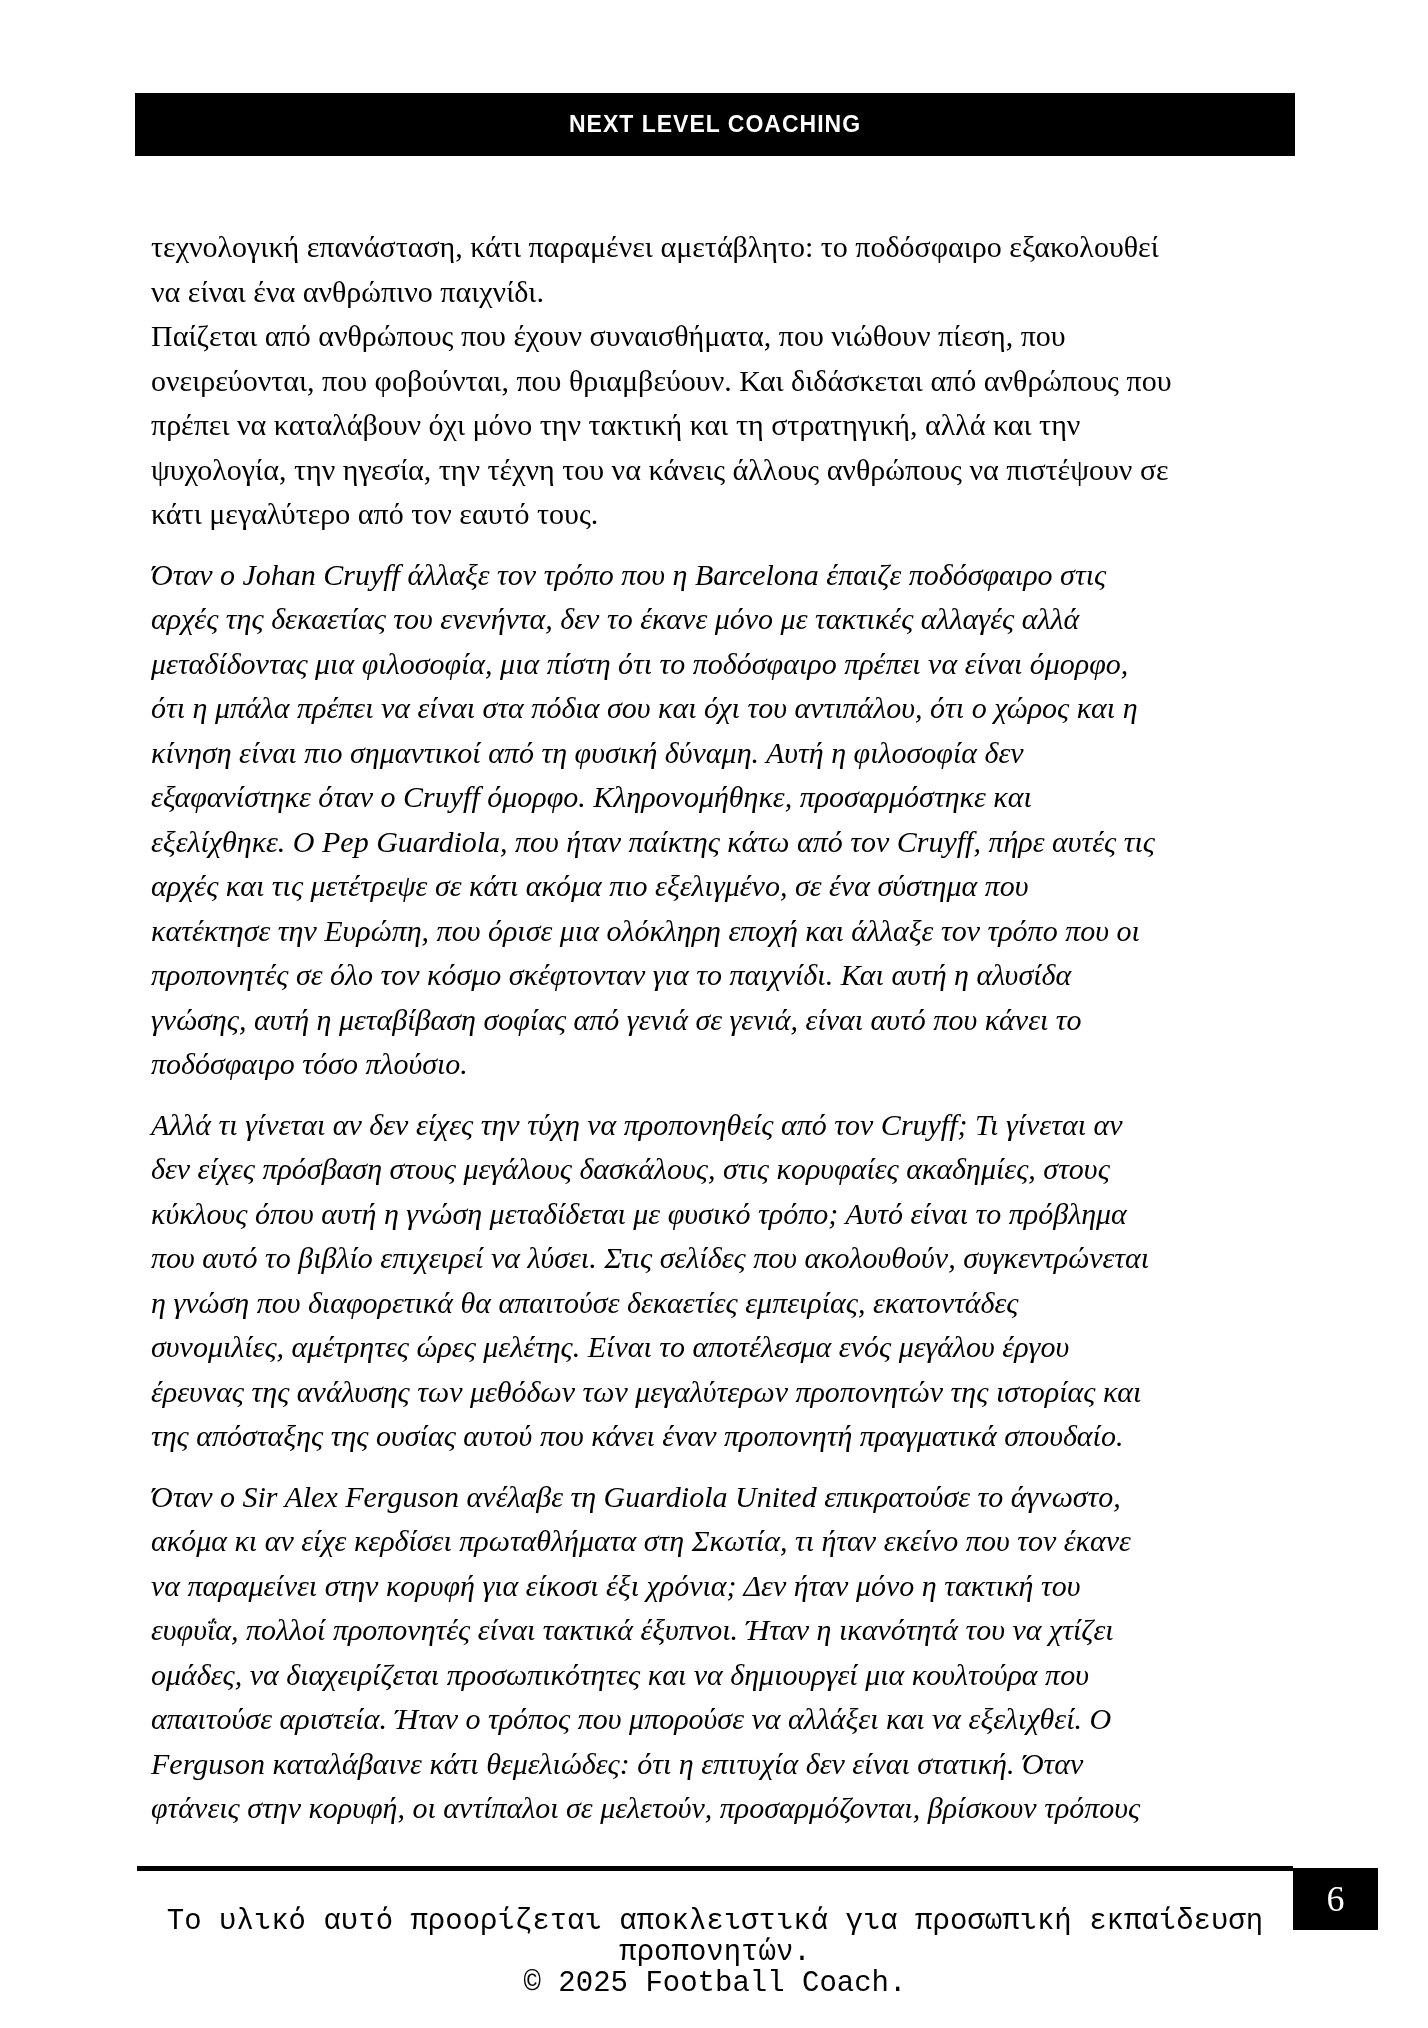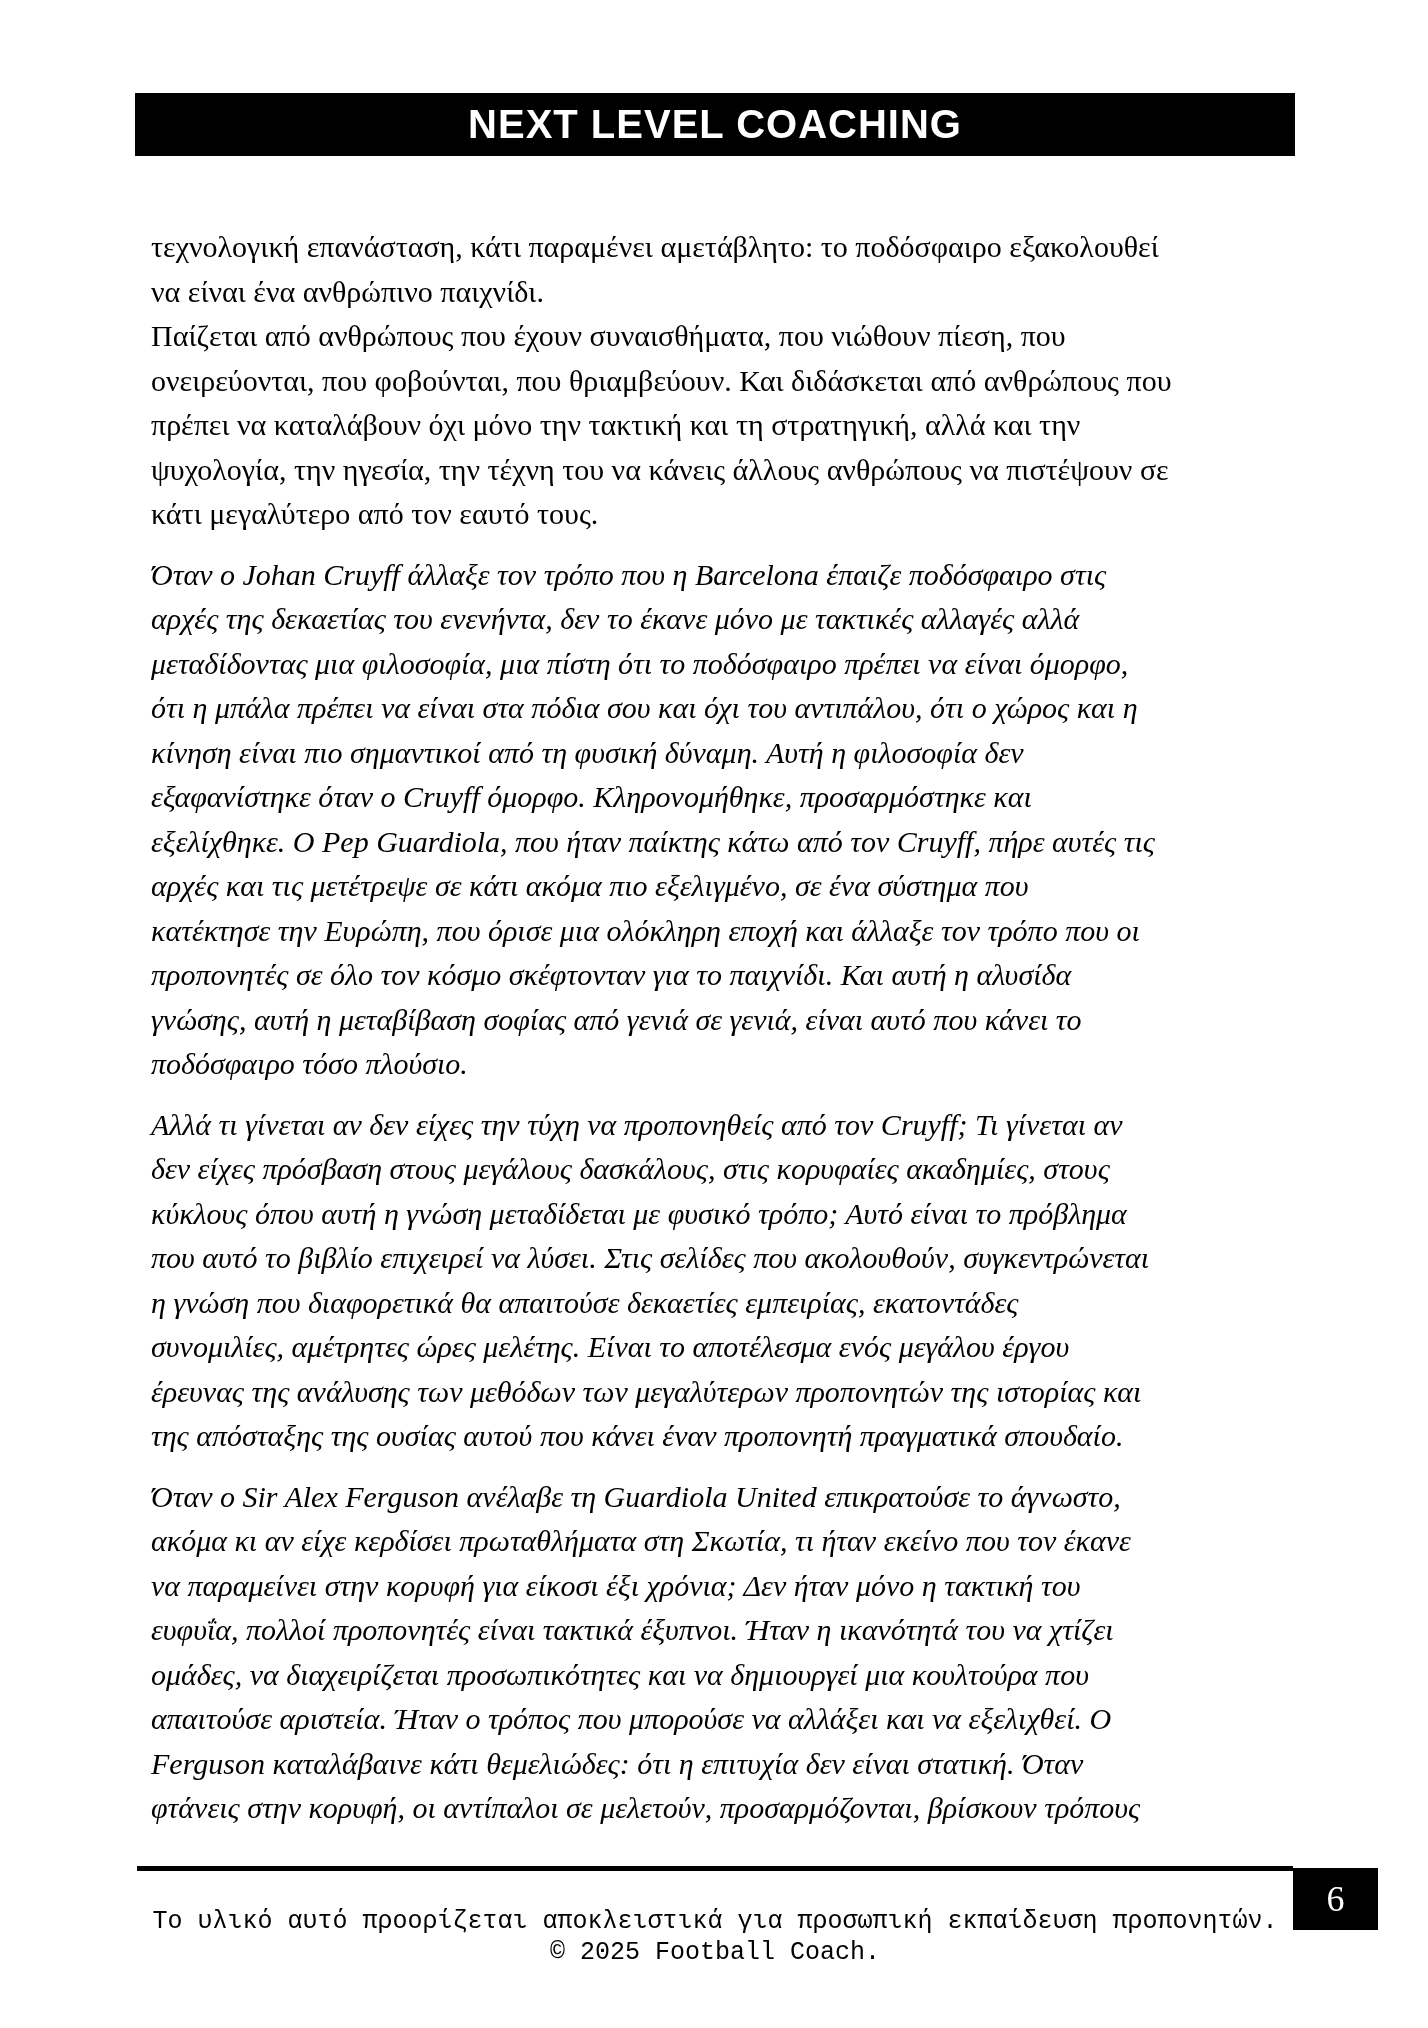--- a/index.html
+++ b/index.html
@@ -24,21 +24,21 @@
     height: 63px;
     background: var(--header_bg, #000000);
     display: flex;
     align-items: center;
     justify-content: center;
   }
   .header-title {
     color: var(--header_text, #ffffff);
     font-family: "Liberation Sans", "DejaVu Sans", sans-serif;
     font-weight: bold;
-    font-size: 40px;
+    font-size: 23px;
     letter-spacing: 1px;
     white-space: nowrap;
   }
   .body-text {
     position: absolute;
     left: 137px;
     top: 211px;
     width: 1170px;
     font-size: 30px;
     line-height: 44.5px;
@@ -73,21 +73,21 @@
     font-size: 36px;
     line-height: 1;
   }
   .footer-text {
     position: absolute;
     left: 137px;
     top: 1906px;
     width: 1156px;
     text-align: center;
     font-family: "Liberation Mono", "DejaVu Sans Mono", monospace;
-    font-size: 25px;
+    font-size: 29px;
     line-height: 31px;
     color: var(--body_text, #000000);
   }
 </style>
 </head>
 <body>
 
 <div class="page">
 
   <div class="header-bar">

